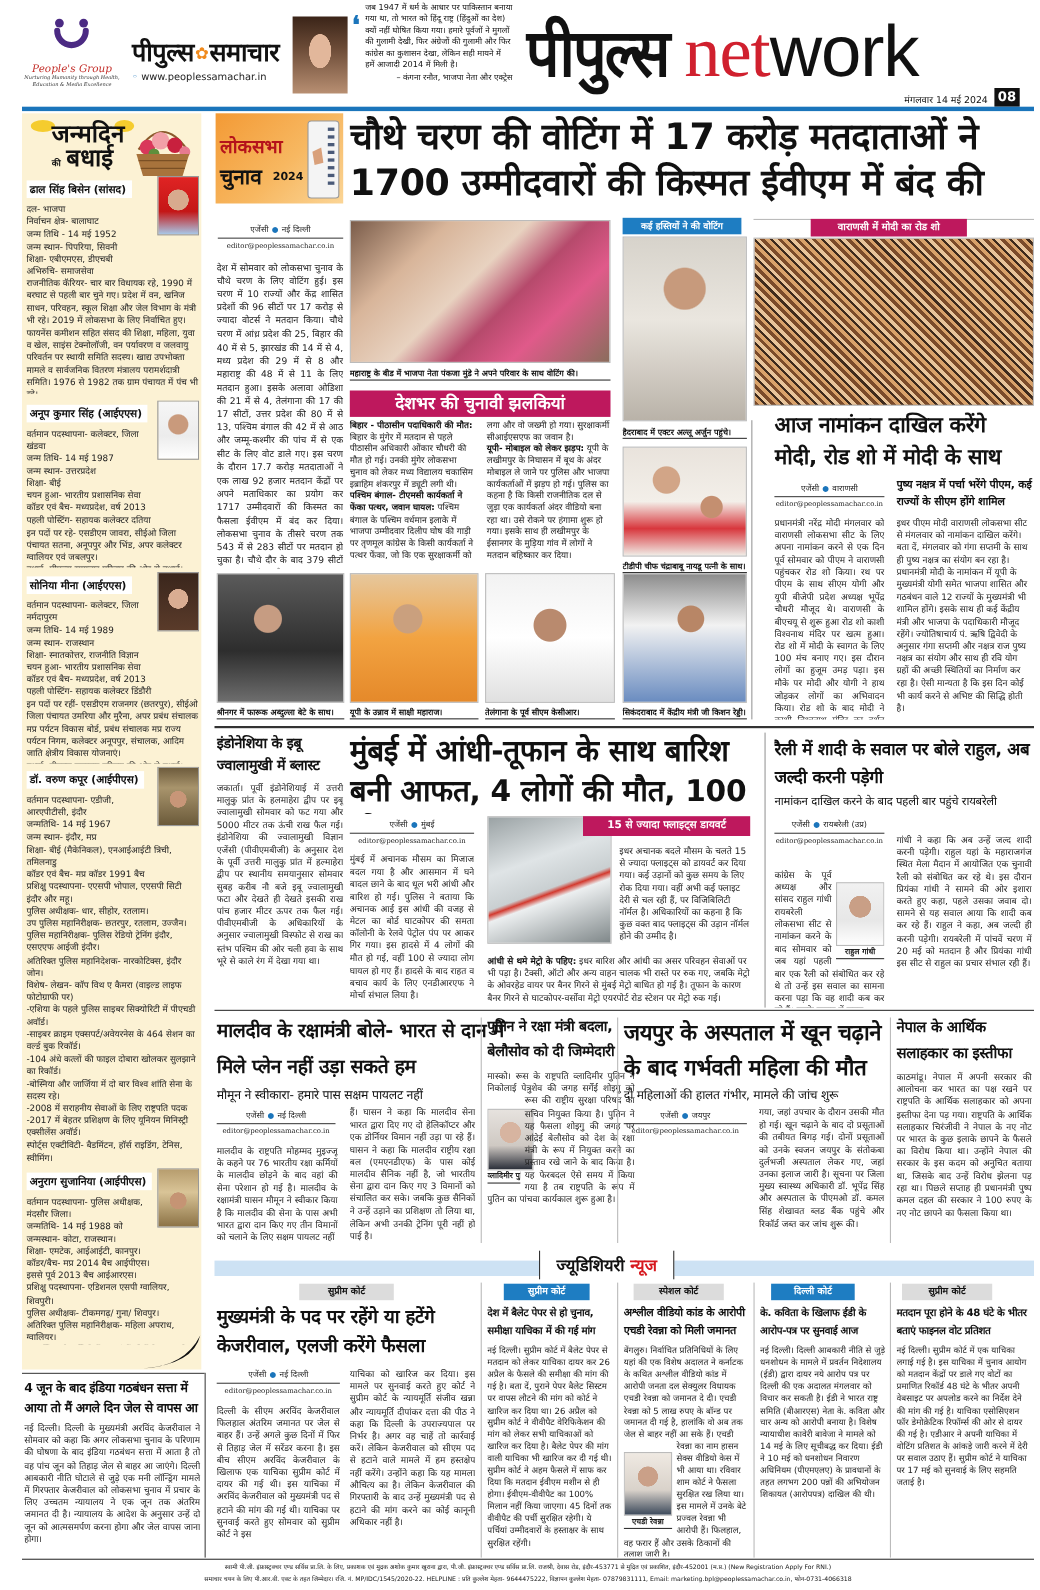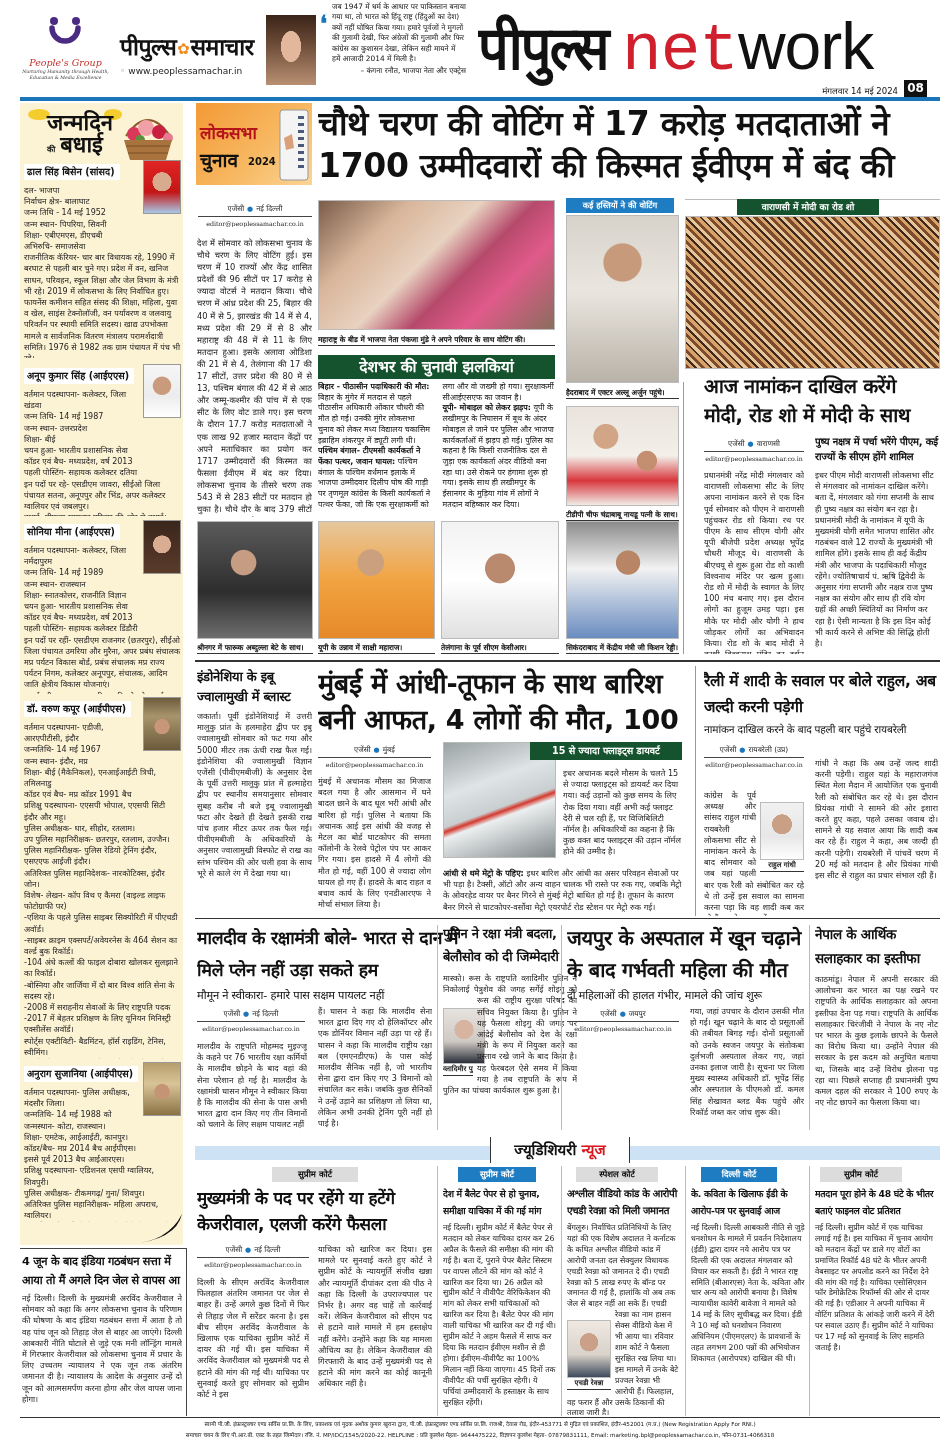--- a/index.html
+++ b/index.html
@@ -9,36 +9,36 @@
   .body{font-family:"DejaVu Sans",sans-serif;font-size:8.1px;line-height:11.2px;text-align:justify;color:#222;overflow:hidden}
   .body p{margin:0}
   .body b{font-weight:bold;color:#111}
   .hl{font-family:"DejaVu Sans",sans-serif;font-weight:bold;color:#111;overflow:hidden;letter-spacing:-0.3px}
   .sub{font-family:"DejaVu Sans",sans-serif;color:#111;overflow:hidden;letter-spacing:-0.2px}
   .byline{font-size:7.4px;text-align:center;color:#222;white-space:nowrap;overflow:hidden}
   .byline .dot{color:#1b75bb;font-size:7px;margin:0 3px}
   .email{font-family:"DejaVu Serif",serif;font-size:6.3px;text-align:center;border-top:1px solid #444;padding-top:3px;color:#222;white-space:nowrap;overflow:hidden}
   .caption{font-size:7.3px;font-weight:bold;border-bottom:1.4px solid #333;padding-bottom:1px;white-space:nowrap;overflow:hidden;color:#111}
   .label{color:#fff;font-weight:bold;text-align:center;white-space:nowrap;overflow:hidden}
-  .label-red{background:#14532d}
+  .label-red{background:#be185d}
   .label-blue{background:#1e7dc2}
   .label-grey{background:#dcdcdc;color:#111}
   .rule-h{background:#333;height:1.5px}
   .photo{overflow:hidden;border:1px solid #bbb}
   
   .group-name{position:absolute;left:0;top:47px;width:95px;text-align:center;font-family:"DejaVu Serif",serif;font-style:italic;font-size:9.5px;color:#c4302b}
   .group-tagline{position:absolute;left:0;top:59px;width:95px;text-align:center;font-family:"DejaVu Serif",serif;font-style:italic;font-size:4.6px;line-height:6px;color:#333}
   .sam-name{font-size:23px;font-weight:bold;color:#111;white-space:nowrap;letter-spacing:-0.5px}
   .sam-emblem{color:#f08a1c;font-size:15px;vertical-align:middle;margin:0 1px}
   .sam-web{font-size:9px;color:#222;margin-top:4px;white-space:nowrap}
   .sam-web .globe{color:#1b75bb;font-size:9px;margin-right:3px}
   .quote-text{font-size:7.4px;line-height:10.4px;color:#111;margin-left:12px;text-align:left}
   .quote-attr{font-size:7.4px;text-align:right;color:#111;margin-top:1px}
   .mast-hi{font-size:60px;font-weight:900;color:#111;letter-spacing:-2px;line-height:72px;display:inline-block;transform:scaleX(0.9);transform-origin:left}
-  .mast-net{font-family:Liberation Mono, monospace;font-size:66px;color:#d0202e;line-height:72px;letter-spacing:-1px}
+  .mast-net{font-family:Liberation Serif, serif;font-size:66px;color:#d0202e;line-height:72px;letter-spacing:-1px}
   .mast-work{font-family:"Liberation Sans",sans-serif;font-size:66px;color:#111;line-height:72px;letter-spacing:-1px}
   
   .bday-bg{background:#fcf2d4}
   .bday-name{display:inline-block;background:#fff;font-size:9.6px;font-weight:bold;padding:1px 5px 2px 3px;margin-bottom:5px;color:#111;white-space:nowrap}
   .bday-photo{float:right;width:38px;height:54px;margin:0 0 3px 4px;border:1px solid #999}
   .bday-details{font-size:8px;line-height:11.2px;color:#1d1d1d}
   .bday-entry{overflow:hidden}
   .title-jd{font-size:22px;font-weight:900;color:#111;line-height:22px}
   .title-ki{font-size:8px;font-weight:bold;color:#111}
   
@@ -352,21 +352,21 @@
     <span>एजेंसी</span><span class="dot">●</span><span>जयपुर</span>
   </div>
   <div class="abs email" style="left:567px;top:1021px;width:112px">editor@peoplessamachar.co.in</div>
   <div class="abs body" style="left:690px;top:1006px;width:114px;height:126px">गया, जहां उपचार के दौरान उसकी मौत हो गई। खून चढ़ाने के बाद दो प्रसूताओं की तबीयत बिगड़ गई। दोनों प्रसूताओं को उनके स्वजन जयपुर के संतोकबा दुर्लभजी अस्पताल लेकर गए, जहां उनका इलाज जारी है। सूचना पर जिला मुख्य स्वास्थ्य अधिकारी डॉ. भूपेंद्र सिंह और अस्पताल के पीएमओ डॉ. कमल सिंह शेखावत ब्लड बैंक पहुंचे और रिकॉर्ड जब्त कर जांच शुरू की।</div>
 
   <div class="abs" style="left:809px;top:925px;width:1px;height:205px;background:#bbb"></div>
   <div class="abs hl" style="left:815px;top:922px;width:124px;height:50px;font-size:13.5px;line-height:24px">नेपाल के आर्थिक सलाहकार का इस्तीफा</div>
   <div class="abs body" style="left:815px;top:974px;width:123px;height:156px">काठमांडू। नेपाल में अपनी सरकार की आलोचना कर भारत का पक्ष रखने पर राष्ट्रपति के आर्थिक सलाहकार को अपना इस्तीफा देना पड़ गया। राष्ट्रपति के आर्थिक सलाहकार चिरंजीवी ने नेपाल के नए नोट पर भारत के कुछ इलाके छापने के फैसले का विरोध किया था। उन्होंने नेपाल की सरकार के इस कदम को अनुचित बताया था, जिसके बाद उन्हें विरोध झेलना पड़ रहा था। पिछले सप्ताह ही प्रधानमंत्री पुष्प कमल दहल की सरकार ने 100 रुपए के नए नोट छापने का फैसला किया था।</div>
 
   <div class="abs" style="left:195px;top:1146px;width:745px;height:14px;background:#cde2f4"></div>
-  <div class="abs" style="left:490px;top:1137px;width:140px;height:26px;background:#fff;border-left:1.5px solid #333;border-right:1.5px solid #333;text-align:center;white-space:nowrap;line-height:26px">
+  <div class="abs" style="left:490px;top:1137px;width:123px;height:26px;background:#fff;border-left:1.5px solid #333;border-right:1.5px solid #333;text-align:center;white-space:nowrap;line-height:26px">
     <span style="font-size:15px;font-weight:bold;color:#111">ज्यूडिशियरी</span>
     <span style="font-size:15px;font-weight:bold;color:#d7191f">न्यूज</span>
   </div>
 
   <div class="abs" style="left:437px;top:1166px;width:1px;height:250px;background:#bbb"></div>
   <div class="abs" style="left:561px;top:1166px;width:1px;height:250px;background:#bbb"></div>
   <div class="abs" style="left:685px;top:1166px;width:1px;height:250px;background:#bbb"></div>
   <div class="abs" style="left:809px;top:1166px;width:1px;height:250px;background:#bbb"></div>
 
   <div class="abs label label-grey" style="left:272px;top:1167px;width:86px;height:15px;font-size:8.5px;line-height:15px">सुप्रीम कोर्ट</div>

